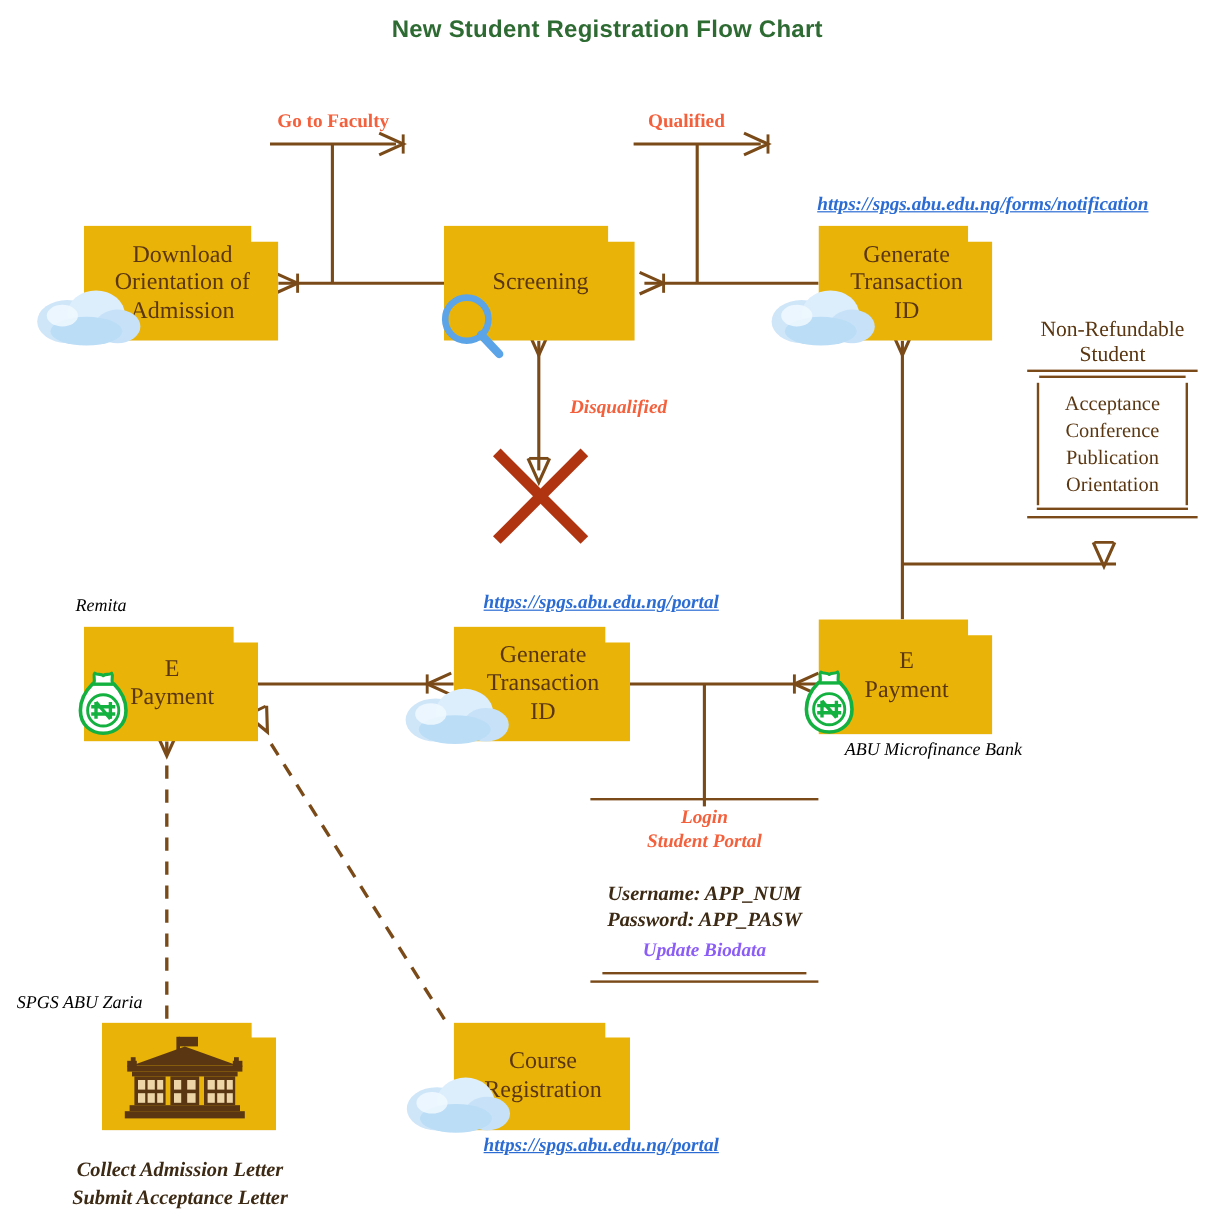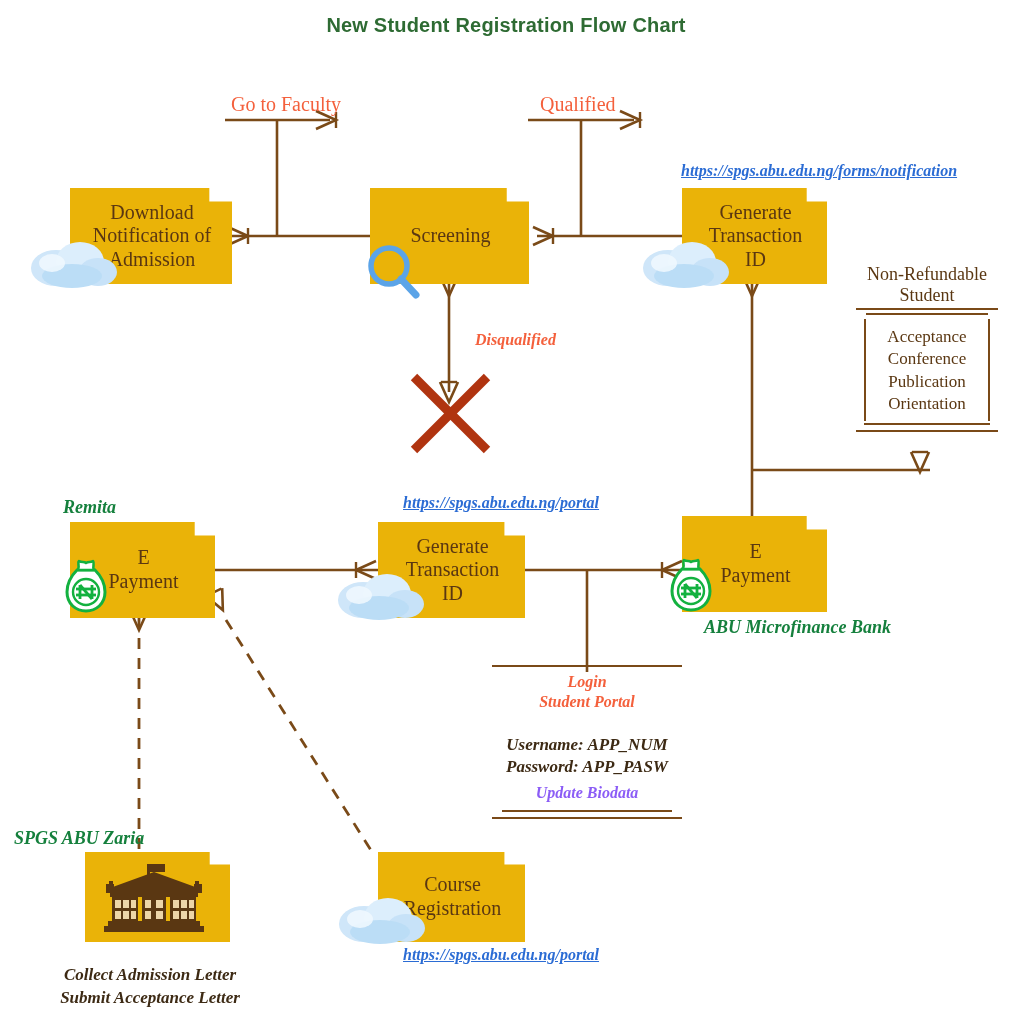--- a/index.html
+++ b/index.html
@@ -35,27 +35,27 @@
 
   
   .icon{position:absolute;z-index:6;pointer-events:none;}
   .cloud{width:92px;height:58px;}
   .maggl{width:62px;height:62px;}
   .bag{width:46px;height:56px;}
   .bank{width:108px;height:74px;}
 
   
   .cap{position:absolute;white-space:nowrap;}
-  .cap-red{color:#F4603C;font-size:20px;}
+  .cap-red{color:#F4603C;font-size:16px;font-weight:bold;}
   .cap-red-i{color:#F4603C;font-size:16px;font-style:italic;font-weight:bold;}
   .cap-url{
     color:#2B6CD4;font-size:16px;font-style:italic;font-weight:bold;
     text-decoration:underline;white-space:nowrap;
   }
-  .cap-green{color:#15803d;font-size:18px;font-style:italic;font-weight:bold;}
+  .cap-green{color:#000000;font-size:15px;font-style:italic;font-weight:normal;}
 
   
   .charges{position:absolute;left:856px;top:264px;width:142px;}
   .charges .chead{
     text-align:center;color:#5A3712;font-size:18px;line-height:1.15;
   }
   .charges .rule{height:0;border-top:2px solid #7A4A18;margin:3px 0 0 0;}
   .charges .rule.inset{margin:3px 10px 0 10px;}
   .charges .clist{
     position:relative;text-align:center;color:#5A3712;font-size:17px;
@@ -143,21 +143,21 @@
     <g transform="translate(206,596) rotate(-26)">
         <use href="#ah-down" x="0" y="0"></use>
       </g>
   </svg>
 
   <div class="title">New Student Registration Flow Chart</div>
 
   <div class="node" style="left:70px;top:188px;width:162px;height:96px;">
     <span class="ntext">
       <span>Download</span><br>
-      <span>Notification of</span><br>
+      <span>Orientation of</span><br>
       <span>Admission</span>
     </span>
   </div>
   <svg class="icon cloud" viewBox="0 0 92 58" style="left:28px;top:232px;">
     <g>
       <ellipse cx="28" cy="36" rx="25" ry="18" fill="#CFE6F9"></ellipse>
       <ellipse cx="52" cy="30" rx="24" ry="20" fill="#DCEEFC"></ellipse>
       <ellipse cx="70" cy="40" rx="19" ry="14" fill="#C7E2F8"></ellipse>
       <ellipse cx="44" cy="44" rx="30" ry="12" fill="#BBDDF6"></ellipse>
       <ellipse cx="24" cy="31" rx="13" ry="9" fill="#EEF7FE" opacity=".9"></ellipse>

